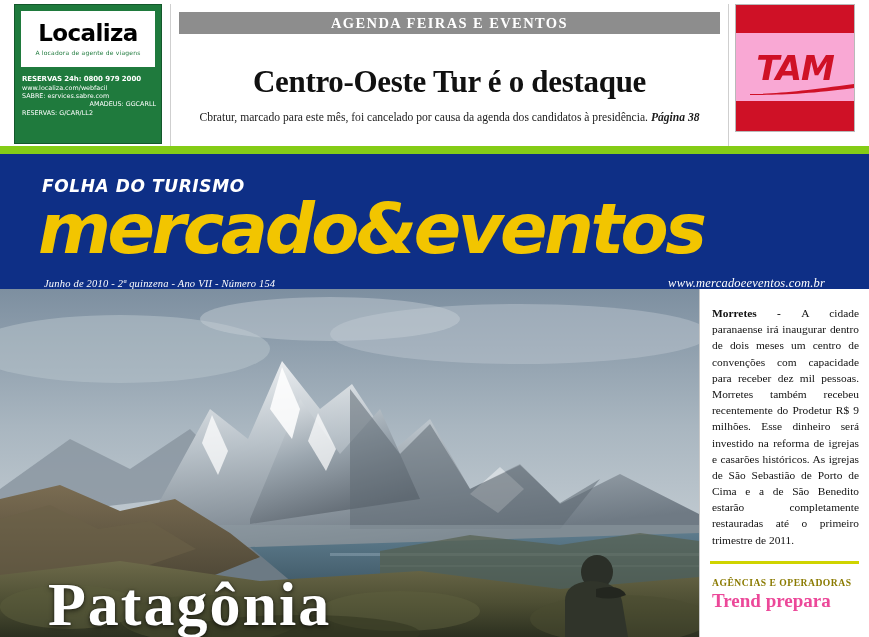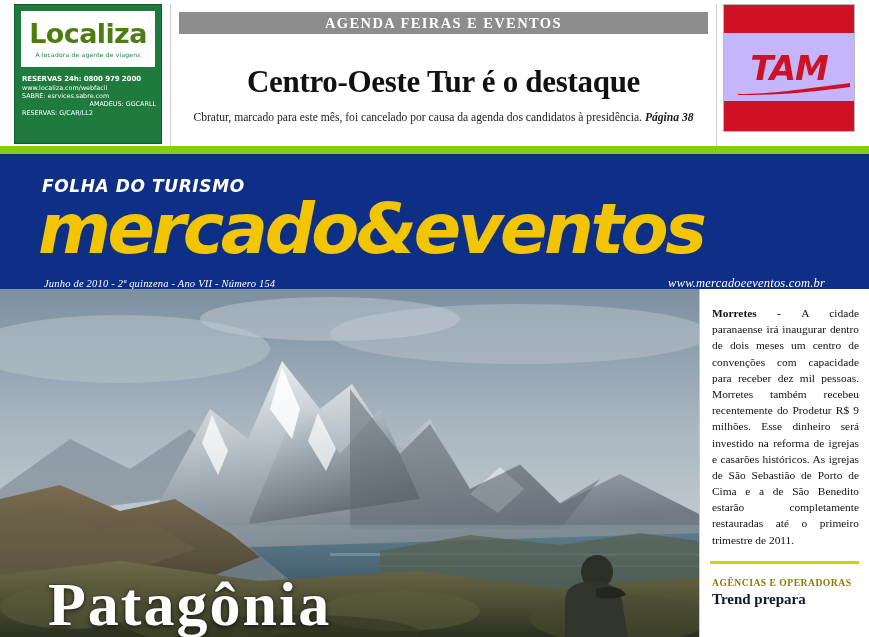--- a/index.html
+++ b/index.html
@@ -42,22 +42,22 @@
     height: 56px;
     background: #ffffff;
     display: flex;
     flex-direction: column;
     align-items: center;
     justify-content: center;
   }
   .localiza-word {
     font-family: "DejaVu Sans", sans-serif;
     font-weight: bold;
-    font-size: 27px;
-    color: #4d7c0f;
+    font-size: 23px;
+    color: #000000;
     letter-spacing: -0.6px;
     line-height: 1;
   }
   .localiza-tag {
     font-family: "DejaVu Sans", sans-serif;
     font-size: 6px;
     color: #1f7a3d;
     margin-top: 4px;
     letter-spacing: 0.2px;
   }
@@ -112,23 +112,23 @@
     text-align: center;
     font-family: "Liberation Serif", serif;
     font-size: 11.6px;
     color: #1a1a1a;
     line-height: 1.25;
   }
   .agenda-sub .pg { font-style: italic; font-weight: bold; }
 
   
   .tam-box {
-    width: 132px; height: 128px;
+    width: 120px; height: 128px;
     margin: 4px 14px 0 0;
-    background: #c4b5fd;
+    background: #f9a8d4;
     border: 1px solid #b9b9b9;
     position: relative;
     flex: none;
     overflow: hidden;
   }
   .tam-red-top {
     position: absolute; top: 0; left: 0; right: 0;
     height: 28px; background: #cf1126;
   }
   .tam-red-bottom {
@@ -262,23 +262,23 @@
     font-weight: bold;
     letter-spacing: 0.5px;
     color: #8a7a00;
     text-transform: uppercase;
   }
   .rc-headline {
     position: absolute;
     left: 12px; right: 8px;
     top: 302px;
     font-family: "Liberation Serif", serif;
-    font-size: 15px;
-    font-weight: bold;
-    color: #0f172a;
+    font-size: 19px;
+    font-weight: bold;
+    color: #ec4899;
     line-height: 1.08;
   }
 </style>
 </head>
 <body>
 
 <div id="page">
 
   <div class="top-strip">
 

